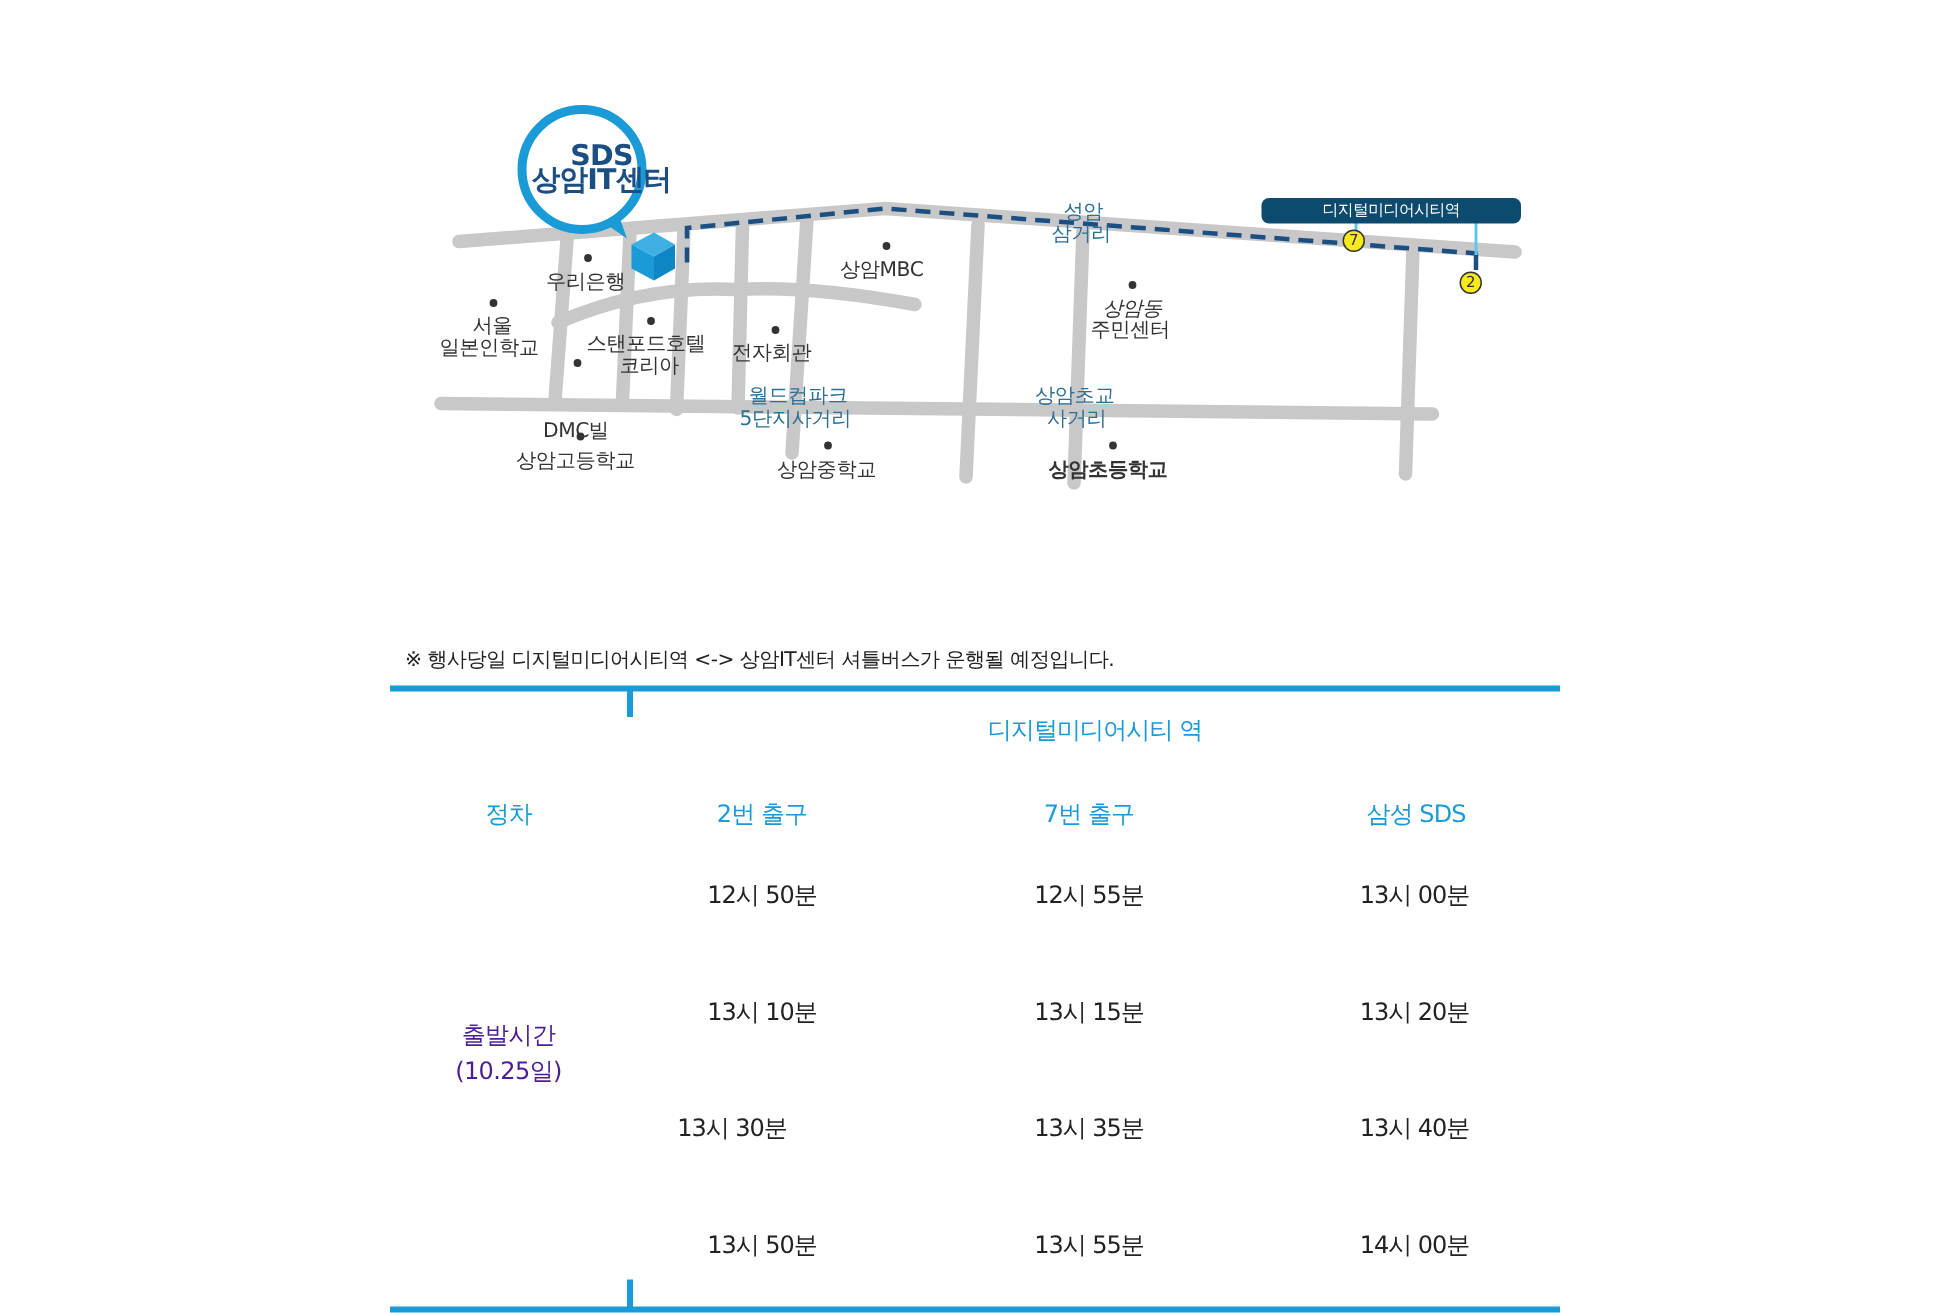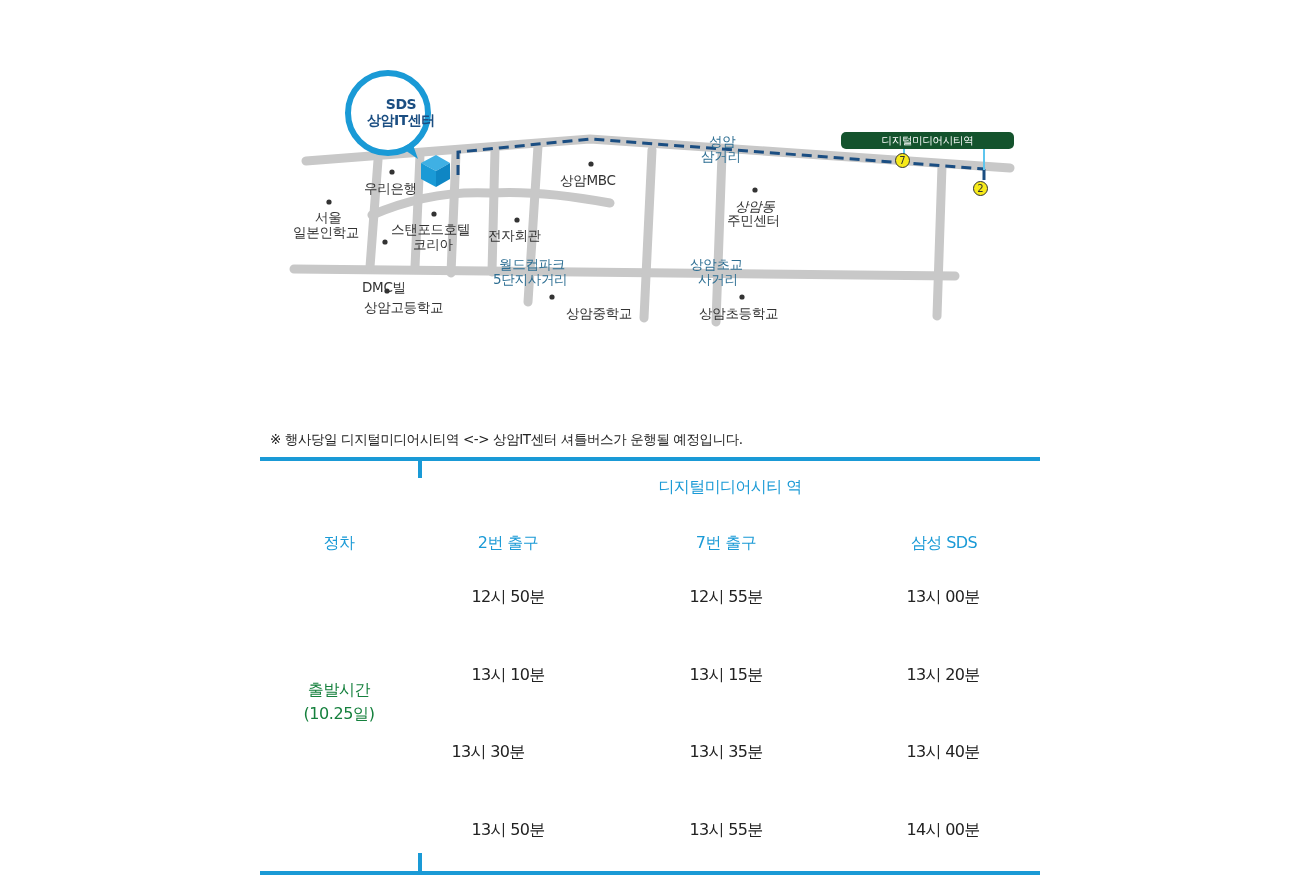--- a/index.html
+++ b/index.html
@@ -10,26 +10,26 @@
     }
     .map-wrap { position: absolute; left: 280px; top: 60px; width: 760px; height: 280px; }
     .map-wrap svg { position: absolute; left: 0; top: 0; }
     .map-label {
       position: absolute; font-size: 13.5px; color: #333; line-height: 15px;
       text-align: center; white-space: nowrap; letter-spacing: -0.3px;
     }
     .map-label.blue { color: #2e6f93; }
     .callout-text {
       position: absolute; left: 72px; top: 36px; width: 98px; text-align: center;
-      font-size: 14px; font-weight: bold; color: #1b4e82; line-height: 16px;
+      font-size: 19px; font-weight: bold; color: #1b4e82; line-height: 16px;
       letter-spacing: -0.5px;
     }
     .station-pill {
       position: absolute; left: 561px; top: 72px; width: 173px; height: 17px;
-      background: #14532d; border-radius: 5px; color: #ffffff;
+      background: #0c4a6e; border-radius: 5px; color: #ffffff;
       font-size: 10.5px; text-align: center; line-height: 17px; letter-spacing: -0.3px;
     }
     .exit-badge {
       position: absolute; width: 15px; height: 15px; border-radius: 50%;
       background: #f7ea1a; border: 1px solid #333; box-sizing: border-box;
       font-size: 10px; line-height: 13px; text-align: center; color: #333;
     }
 
     .notice {
       position: absolute; left: 270px; top: 431px; font-size: 13.5px; color: #222;
@@ -45,21 +45,21 @@
     .hdr {
       position: absolute; font-size: 16px; color: #1a9ad6; text-align: center;
       white-space: nowrap; letter-spacing: -0.6px;
     }
     .cell {
       position: absolute; font-size: 16px; color: #222; text-align: center;
       white-space: nowrap; letter-spacing: -0.7px; width: 160px;
     }
     .row-label {
       position: absolute; left: 260px; width: 158px; text-align: center;
-      font-size: 16px; color: #15803d; line-height: 24px; letter-spacing: -0.4px;
+      font-size: 16px; color: #4c1d95; line-height: 24px; letter-spacing: -0.4px;
     }
   </style>
 </head>
 <body>
 
 <div class="map-wrap">
   <svg width="760" height="280" viewBox="0 0 760 280">
     <g stroke="#c8c8c8" stroke-width="9" stroke-linecap="round" fill="none">
 
       <path d="M26 101 L310 79 L730 108"></path>
@@ -117,25 +117,25 @@
   <div class="exit-badge" style="left:693px; top:121px;">2</div>
 
   <div class="map-label" style="left:84px; top:121px;">우리은행</div>
   <div class="map-label" style="left:280px; top:113px;">상암MBC</div>
   <div class="map-label" style="left:35px; top:150px;">서울</div>
   <div class="map-label" style="left:13px; top:165px;">일본인학교</div>
   <div class="map-label" style="left:111px; top:162px;">스탠포드호텔</div>
   <div class="map-label" style="left:133px; top:177px;">코리아</div>
   <div class="map-label" style="left:208px; top:168px;">전자회관</div>
   <div class="map-label" style="left:82px; top:192px;margin-top:28px;">DMC빌</div>
-  <div class="map-label" style="left:64px; top:240px;margin-left:20px;">상암고등학교</div>
-  <div class="map-label" style="left:238px; top:246px;margin-left:48px;">상암중학교</div>
+  <div class="map-label" style="left:64px; top:240px;">상암고등학교</div>
+  <div class="map-label" style="left:238px; top:246px;">상암중학교</div>
   <div class="map-label" style="left:455px; top:139px;font-style:italic;">상암동</div>
   <div class="map-label" style="left:447px; top:153px;">주민센터</div>
-  <div class="map-label" style="left:419px; top:246px;">상암초등학교</div>
+  <div class="map-label" style="left:419px; top:246px;font-weight:bold;">상암초등학교</div>
 
   <div class="map-label blue" style="left:429px; top:74px;">성암</div>
   <div class="map-label blue" style="left:421px; top:89px;">삼거리</div>
   <div class="map-label blue" style="left:219px; top:197px;">월드컵파크</div>
   <div class="map-label blue" style="left:213px; top:212px;">5단지사거리</div>
   <div class="map-label blue" style="left:410px; top:197px;">상암초교</div>
   <div class="map-label blue" style="left:418px; top:212px;">사거리</div>
 </div>
 
 <div class="notice">※ 행사당일 디지털미디어시티역 &lt;-&gt; 상암IT센터 셔틀버스가 운행될 예정입니다.</div>

